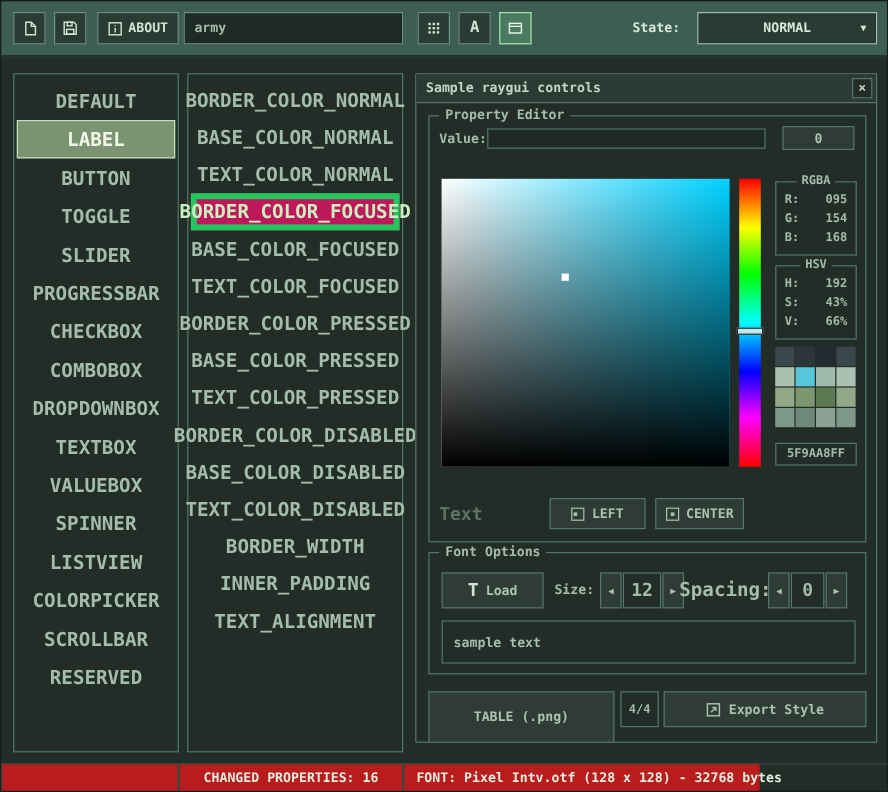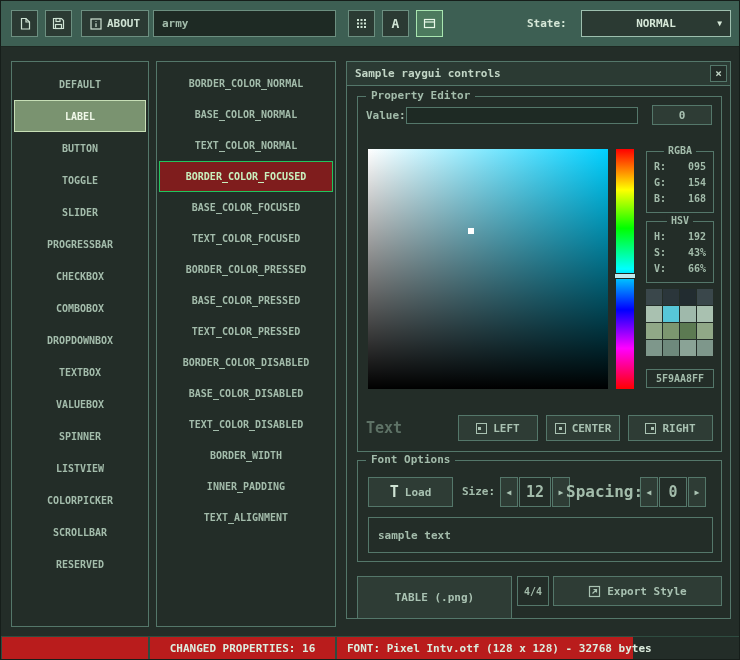--- a/index.html
+++ b/index.html
@@ -17,24 +17,24 @@
   .state-label{position:absolute;left:526px;top:0;height:46px;line-height:46px;font-size:11px;color:#D6E8D8}
   .dropdown{position:absolute;left:580px;top:9px;width:150px;height:27px;background:#2B3A33;border:1px solid #9DBFAE;
             color:#D6E8D8;font-size:11px;display:flex;align-items:center;justify-content:center;cursor:pointer}
   .dd-arrow{position:absolute;right:8px;font-size:8px;font-family:"DejaVu Sans Mono","DejaVu Sans",monospace}
 
   
   .panel{position:absolute;border:1px solid #54776A;padding-top:6px;background:#232D28}
   #controls-panel{left:10px;top:60px;width:138px;height:566px}
   #properties-panel{left:155px;top:60px;width:180px;height:566px}
   .list-row{height:32px;margin:0 2px;display:flex;align-items:center;justify-content:center;
-            font-size:10px;color:#A3BCAB;cursor:pointer}
+            font-size:16px;color:#A3BCAB;cursor:pointer}
   #properties-panel .list-row{height:31px}
   .list-row.sel-control{background:#7A9370;border:1px solid #C7DFB6;color:#F0F8E8}
-  .list-row.sel-property{background:#7f1d1d;border:1px solid #22c55e;color:#C9F0BE}
+  .list-row.sel-property{background:#be185d;border:5px solid #22c55e;color:#C9F0BE}
 
   
   .window{position:absolute;left:345px;top:60px;width:385px;height:558px;border:1px solid #54776A;background:#232D28}
   .titlebar{position:absolute;left:0;top:0;right:0;height:24px;background:#2B3A33;border-bottom:1px solid #54776A;
             display:flex;align-items:center;padding:0 8px;font-size:11px;color:#C2D6C6}
   .close-btn{position:absolute;right:3px;top:3px;width:17px;height:17px;border:1px solid #54776A;background:#232D28;
              color:#C2D6C6;display:flex;align-items:center;justify-content:center;font-size:11px;cursor:pointer}
 
   .group{position:absolute;border:1px solid #54776A}
   .group-title{position:absolute;top:-8px;left:8px;background:#232D28;padding:0 5px;font-size:11px;color:#A3BCAB;white-space:nowrap}
@@ -253,24 +253,20 @@
 
       <div class="dim-label" style="position:absolute;left:8px;top:318px;height:26px;line-height:26px;width:92px;overflow:hidden;font-size:15px">Text Alignme</div>
       <div class="btn" style="left:100px;top:318px;width:80px;height:26px">
         <span class="align-glyph g-left"></span>
         <span>LEFT</span>
       </div>
       <div class="btn" style="left:188px;top:318px;width:74px;height:26px">
         <span class="align-glyph g-center"></span>
         <span>CENTER</span>
       </div>
-      <div class="btn" style="left:270px;top:318px;width:85px;height:26px">
-        <span class="align-glyph g-right"></span>
-        <span>RIGHT</span>
-      </div>
     </div>
 
     <div class="group" style="left:10px;top:398px;width:365px;height:102px">
       <div class="group-title">Font Options</div>
 
       <div class="btn" style="left:10px;top:16px;width:85px;height:30px">
         <span class="t-glyph">T</span>
         <span>Load</span>
       </div>
 

